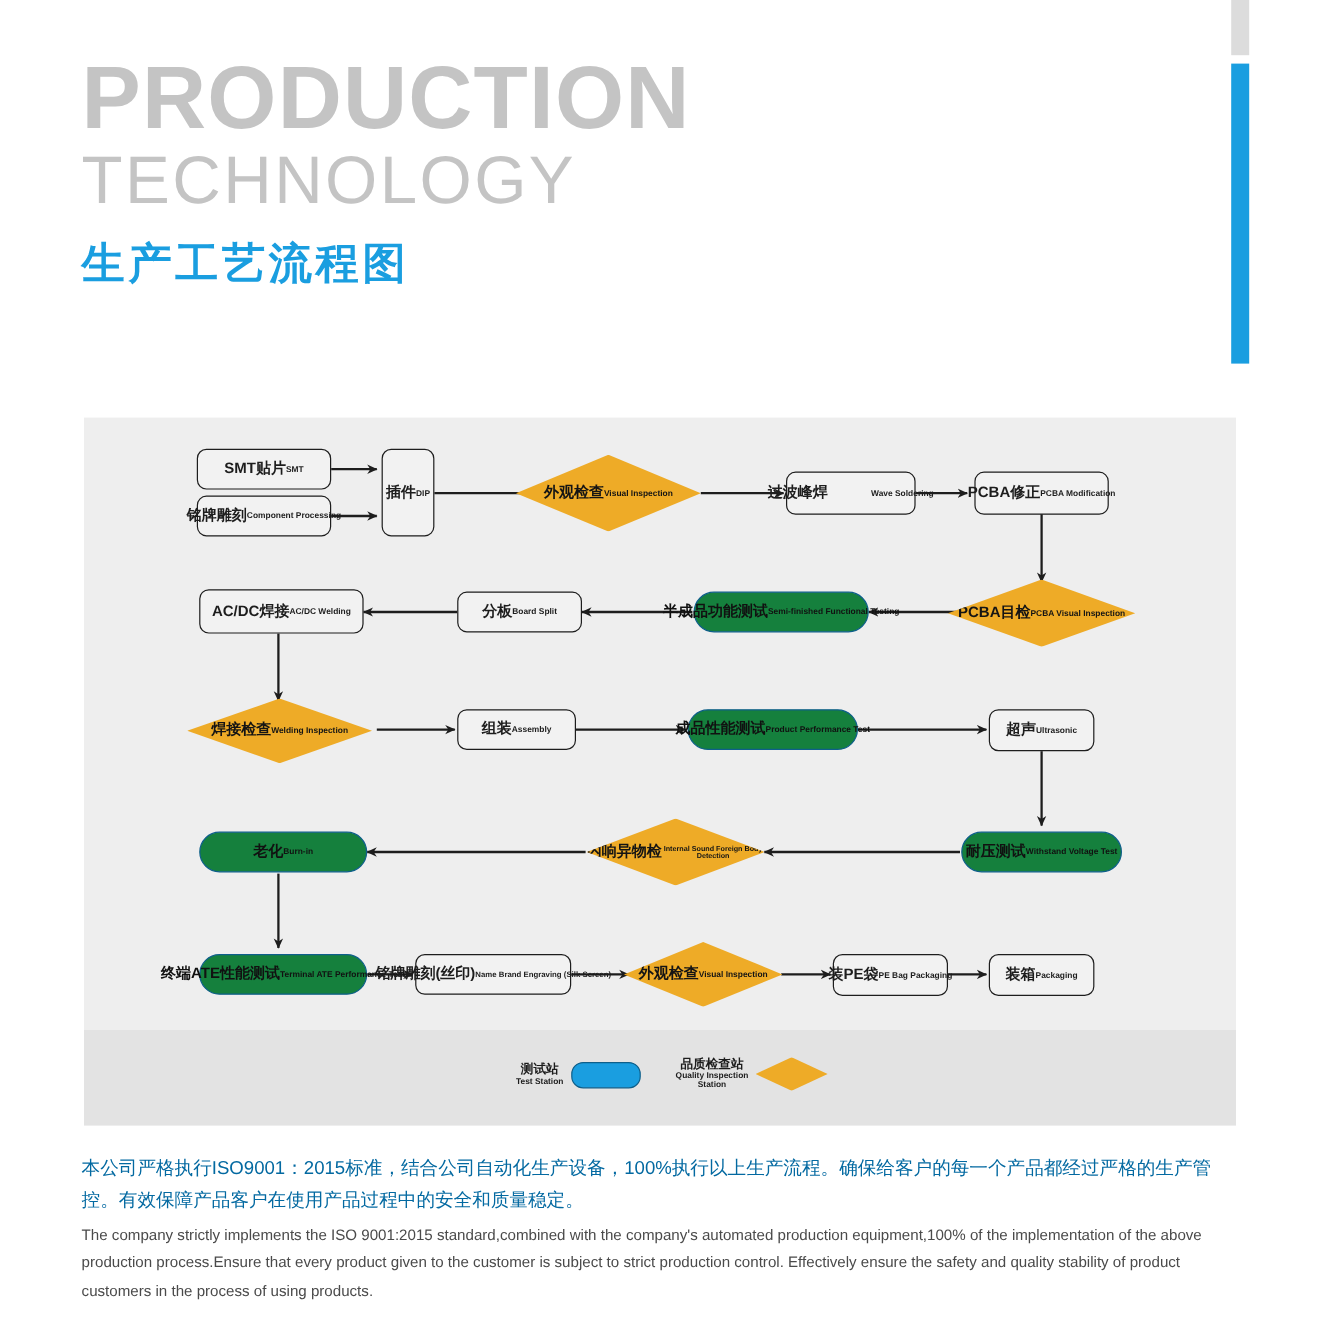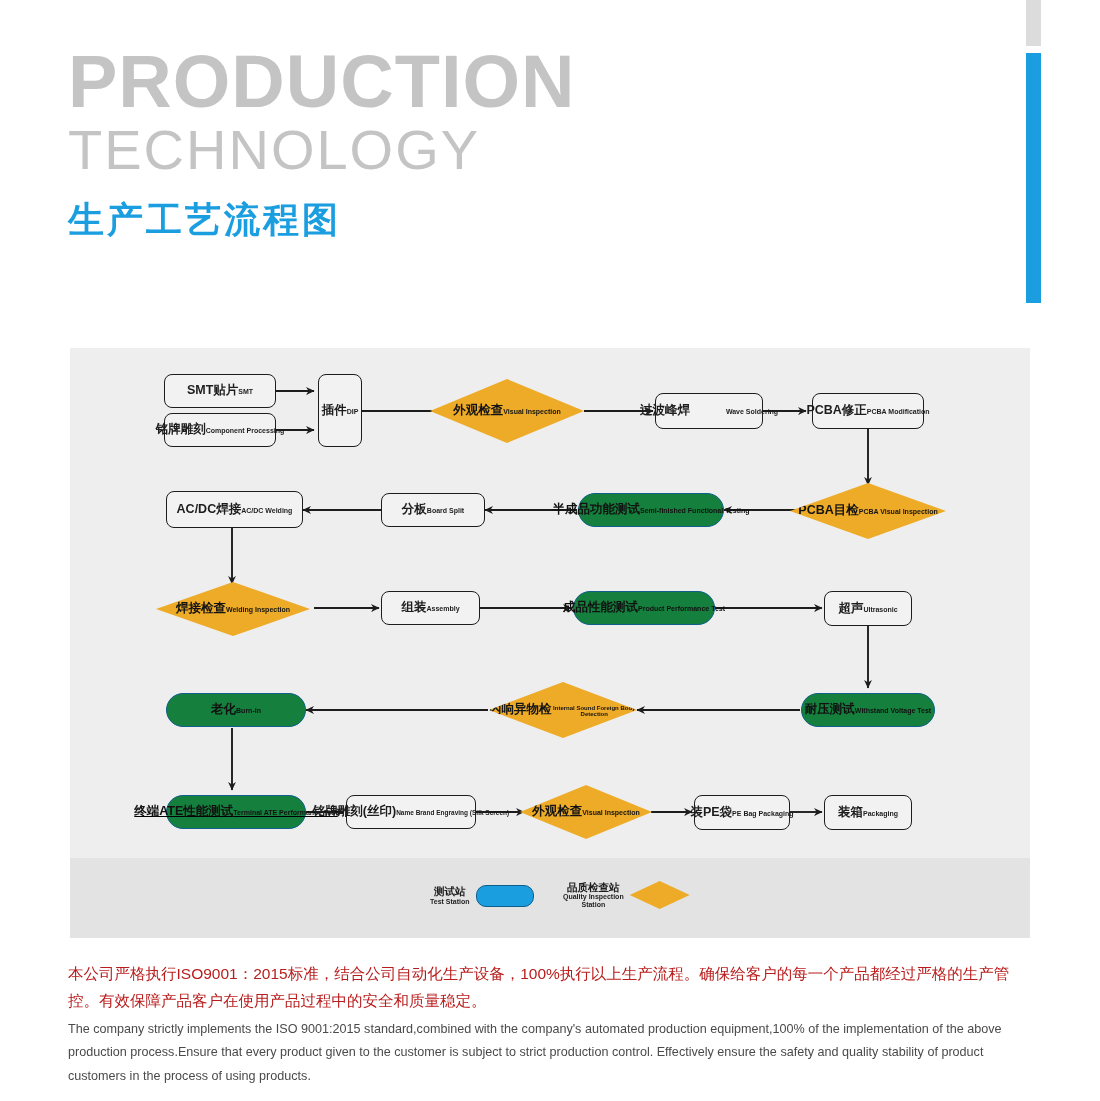--- a/index.html
+++ b/index.html
@@ -178,21 +178,21 @@
     clip-path: polygon(50% 0%, 100% 50%, 50% 100%, 0% 50%);
   }
 
   
   .footer-cn {
     position: absolute;
     left: 68px;
     top: 960px;
     width: 968px;
     font-size: 15.5px;
-    color: #b91c1c;
+    color: #0369a1;
     line-height: 1.75;
     font-family: "Liberation Sans", "DejaVu Sans", sans-serif;
   }
   .footer-en {
     position: absolute;
     left: 68px;
     top: 1018px;
     width: 968px;
     font-size: 12.6px;
     color: #4a4a4a;
@@ -334,21 +334,21 @@
 <div class="node n-diamond" style="left:489px; top:682px; width:148px; height:56px;">
   <span class="cn">内响异物检</span>
   <span class="en" style="font-size:6px;max-width:96px;white-space:normal;">Internal Sound Foreign Body Detection</span>
 </div>
 
 <div class="node n-pill" style="left:166px; top:693px; width:140px; height:34px;">
   <span class="cn">老化</span>
   <span class="en">Burn-in</span>
 </div>
 
-<div class="node n-pill" style="left:166px; top:795px; width:140px; height:34px;text-decoration:underline;">
+<div class="node n-pill" style="left:166px; top:795px; width:140px; height:34px;">
   <span class="cn">终端ATE性能测试</span>
   <span class="en">Terminal ATE Performance Test</span>
 </div>
 
 <div class="node n-rect" style="left:346px; top:795px; width:130px; height:34px;">
   <span class="cn">铭牌雕刻(丝印)</span>
   <span class="en" style="font-size:6.5px;">Name Brand Engraving (Silk Screen)</span>
 </div>
 
 <div class="node n-diamond" style="left:520px; top:785px; width:132px; height:54px;">

